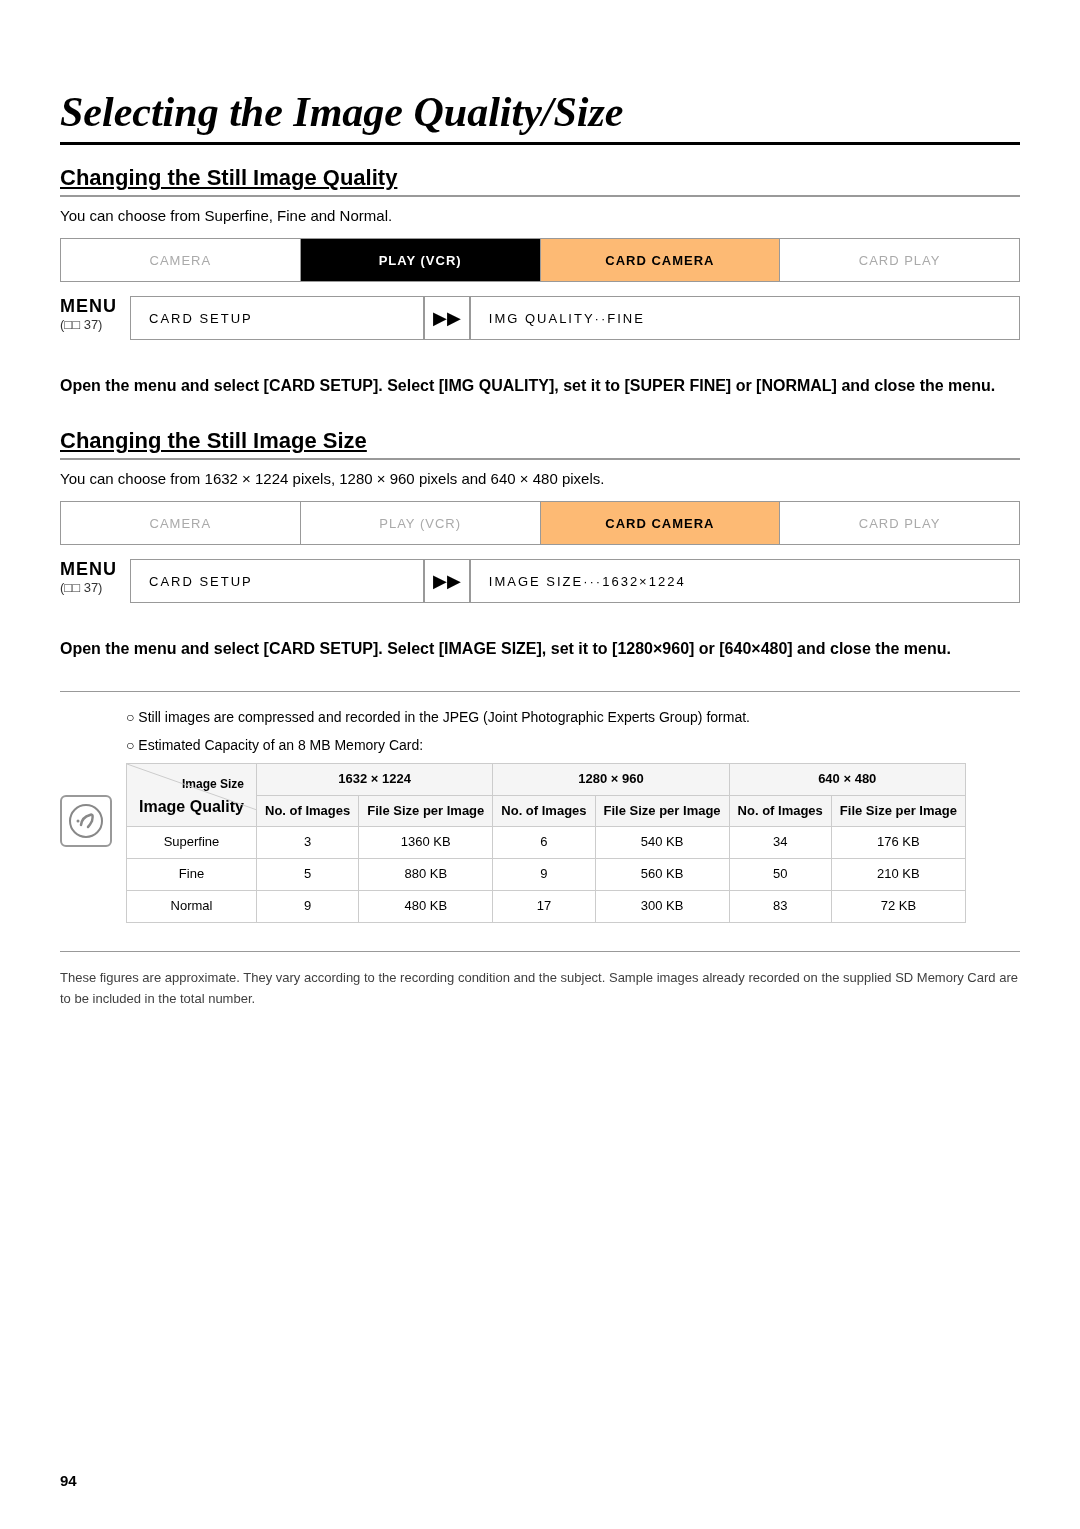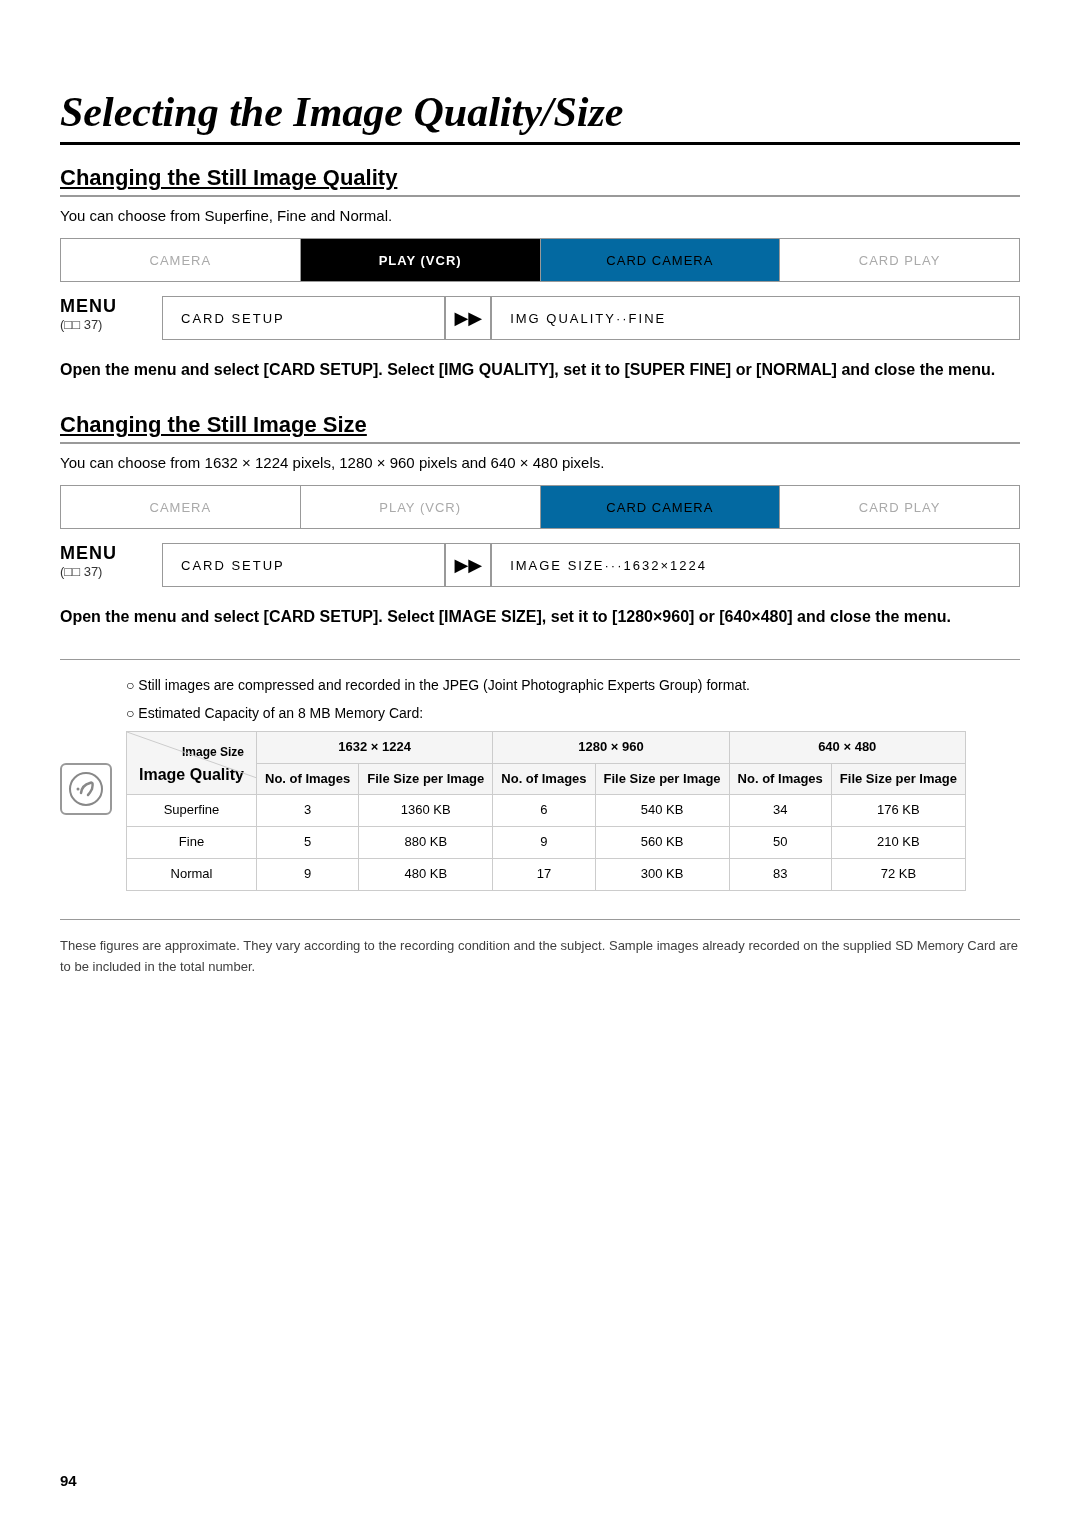--- a/index.html
+++ b/index.html
@@ -50,36 +50,35 @@
       letter-spacing: 1px;
       color: #aaa;
       font-weight: normal;
       border-right: 1px solid #999;
       flex: 1;
       text-transform: uppercase;
     }
     .tab:last-child { border-right: none; }
     .tab.active {
       color: #000;
-      font-weight: normal;
-      background: #0369a1;
+      font-weight: bold;
+      background: #fdba74;
       border-bottom: none;
     }
     .tab.bold-active {
       color: #000;
       font-weight: bold;
       background: #000;
       color: #fff;
     }
     
     .menu-row {
       display: flex;
       align-items: stretch;
-      margin-bottom: 18px;
-      gap: 32px;
+      margin-bottom: 34px;
     }
     .menu-label {
       display: flex;
       flex-direction: column;
       align-items: flex-start;
       justify-content: flex-start;
       margin-right: 10px;
       min-width: 60px;
     }
     .menu-label .menu-word {

